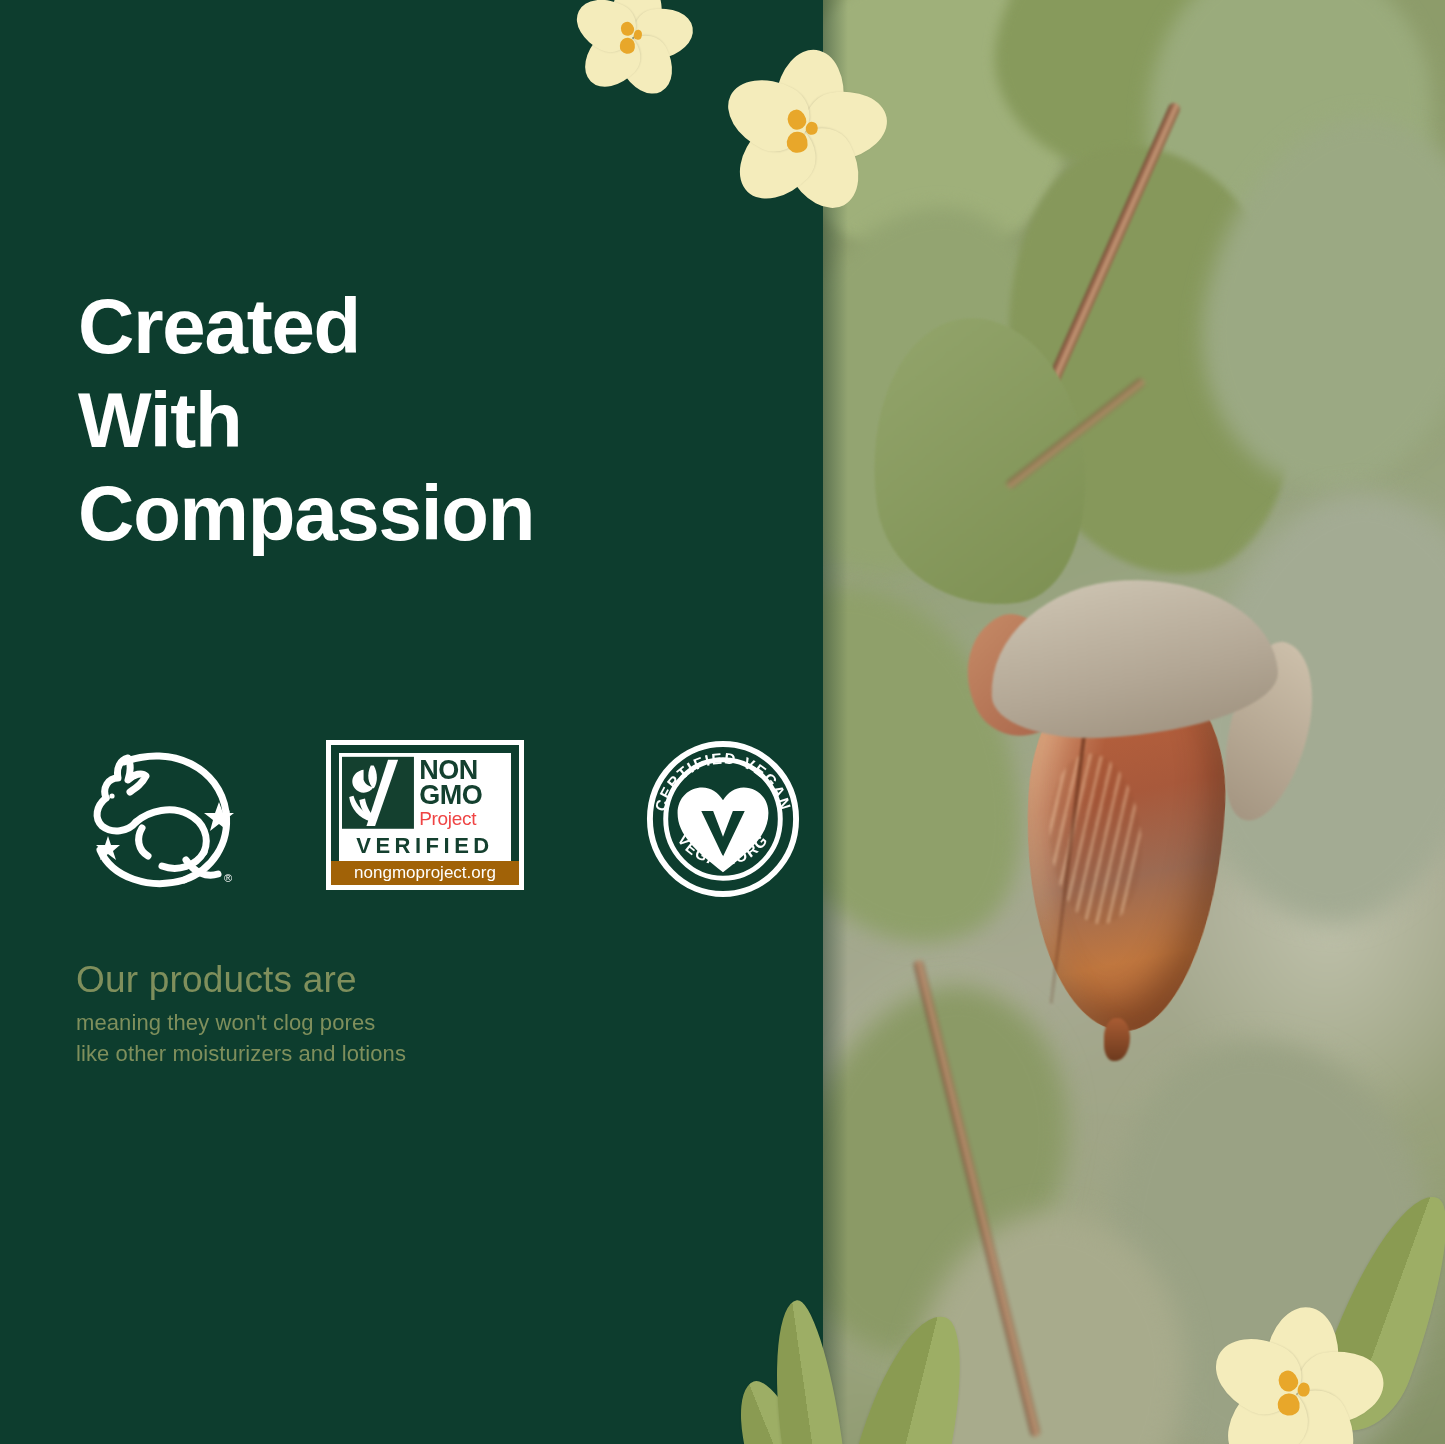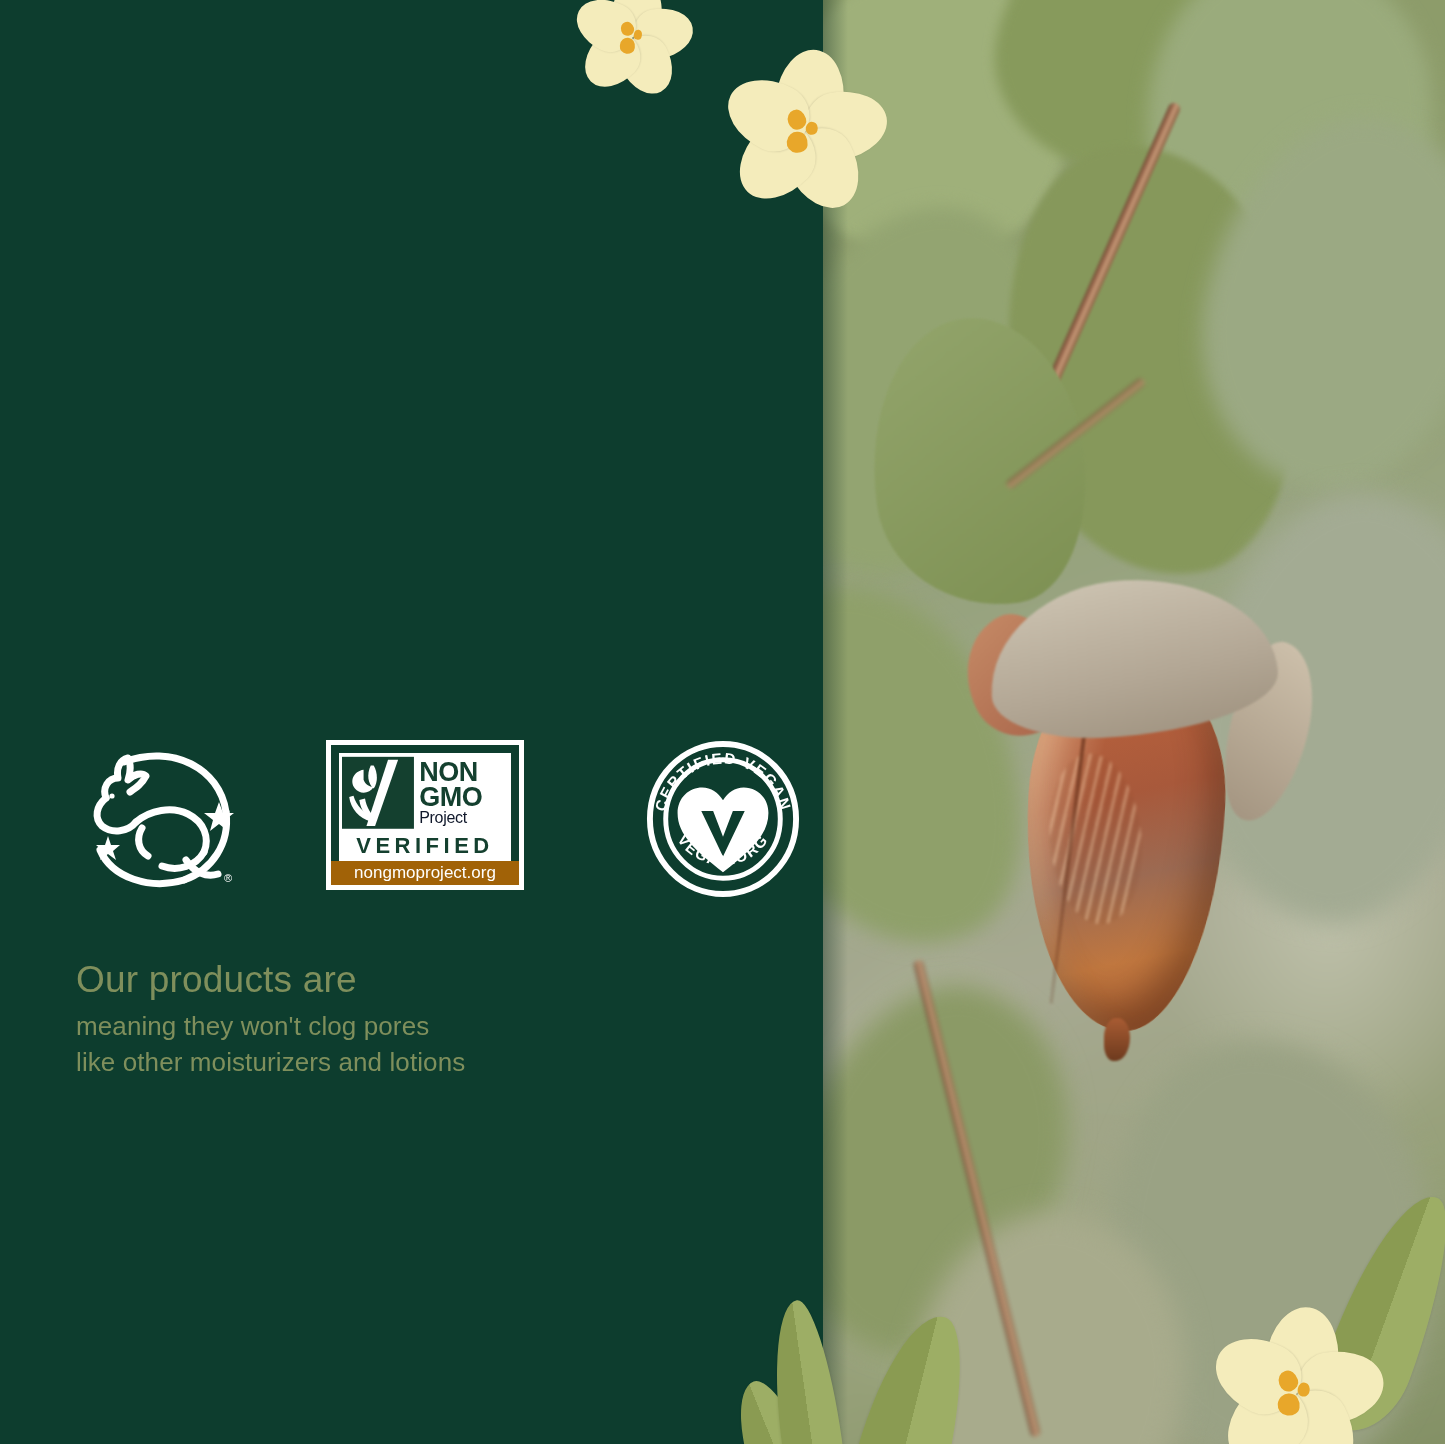--- a/index.html
+++ b/index.html
@@ -209,21 +209,21 @@
   .gmo-words{
     width:54%;
     display:flex;flex-direction:column;
     justify-content:center;
     padding-left:2px;
   }
   .gmo-words .w1,.gmo-words .w2{
     color:#14402f;font-weight:bold;font-size:27px;line-height:.92;letter-spacing:-.5px;
   }
   .gmo-words .w3{
-    color:#0f172a;font-size:16px;line-height:1;margin-top:1px;letter-spacing:-.3px;
+    color:#ef4444;font-size:19px;line-height:1;margin-top:1px;letter-spacing:-.3px;
   }
   .gmo-verified{
     flex:0 0 26px;
     color:#14402f;font-weight:bold;font-size:22px;
     letter-spacing:4.5px;text-align:center;line-height:26px;
   }
   .gmo-url{
     flex:0 0 24px;
     background:#a16207;color:#ffffff;
     font-size:17px;text-align:center;line-height:24px;
@@ -247,21 +247,21 @@
   }
   .claims .caps{
     color:#f0e6a0;
     font-size:37px;
     line-height:1.52;
     letter-spacing:.4px;
     white-space:pre-line;
   }
   .claims .tail{
     color:#7f8f5c;
-    font-size:26px;
+    font-size:22px;
     line-height:1.40;
     letter-spacing:.1px;
     white-space:pre-line;
     margin-top:4px;
   }
 </style>
 </head>
 <body>
 
 <div class="stage">
@@ -293,20 +293,23 @@
     <div class="branch br3"></div>
     <div class="pleaf pl9"></div>
     <div class="pleaf pl10"></div>
     <div class="pleaf pl11"></div>
     <div class="branch br2"></div>
     <div class="photo-shade"></div>
   </div>
 
   <div class="panel"></div>
 
+  <h1 class="headline">Created
+With
+Compassion</h1>
 
   <div class="badges">
 
     <div class="badge" id="badge-cruelty-free">
       <svg viewBox="0 0 168 160" xmlns="http://www.w3.org/2000/svg" aria-hidden="true">
         <g fill="none" stroke="#ffffff" stroke-width="7" stroke-linecap="round" stroke-linejoin="round">
 
           <path d="M48 22 C96 4 144 28 150 72"></path>
           <path d="M150 72 C154 104 136 130 108 140"></path>
           <path d="M108 140 C74 150 36 138 24 110"></path>

